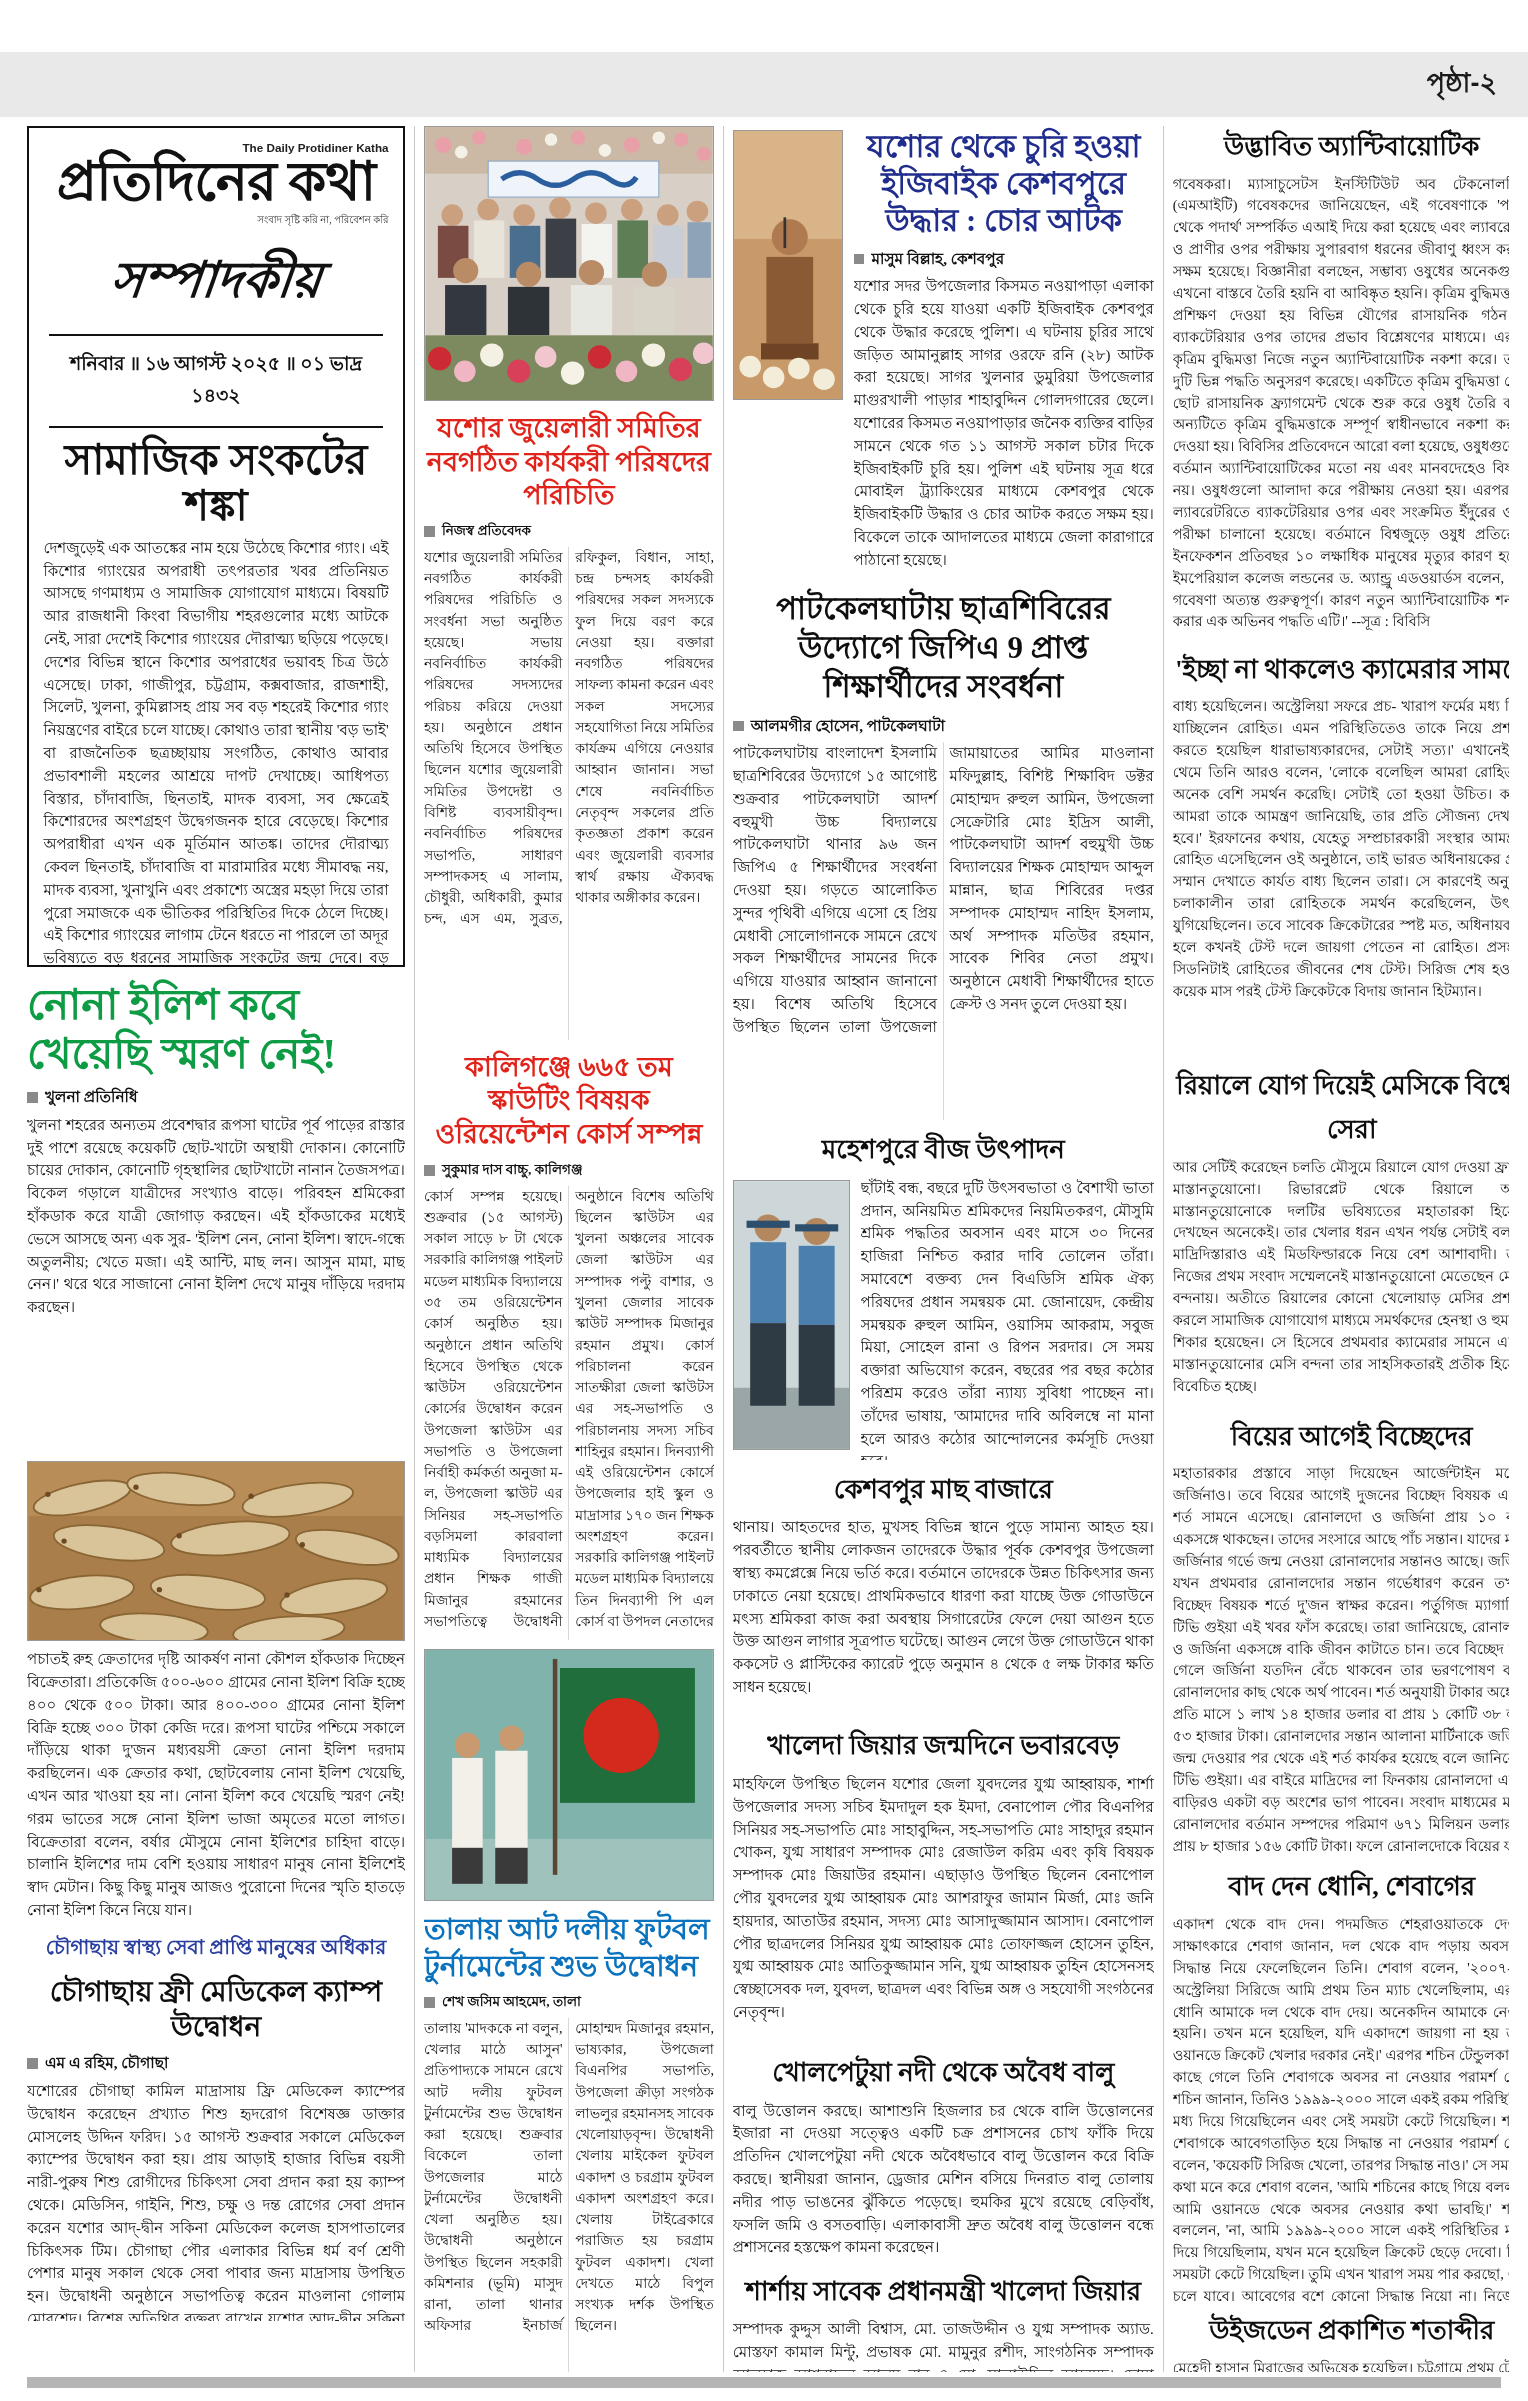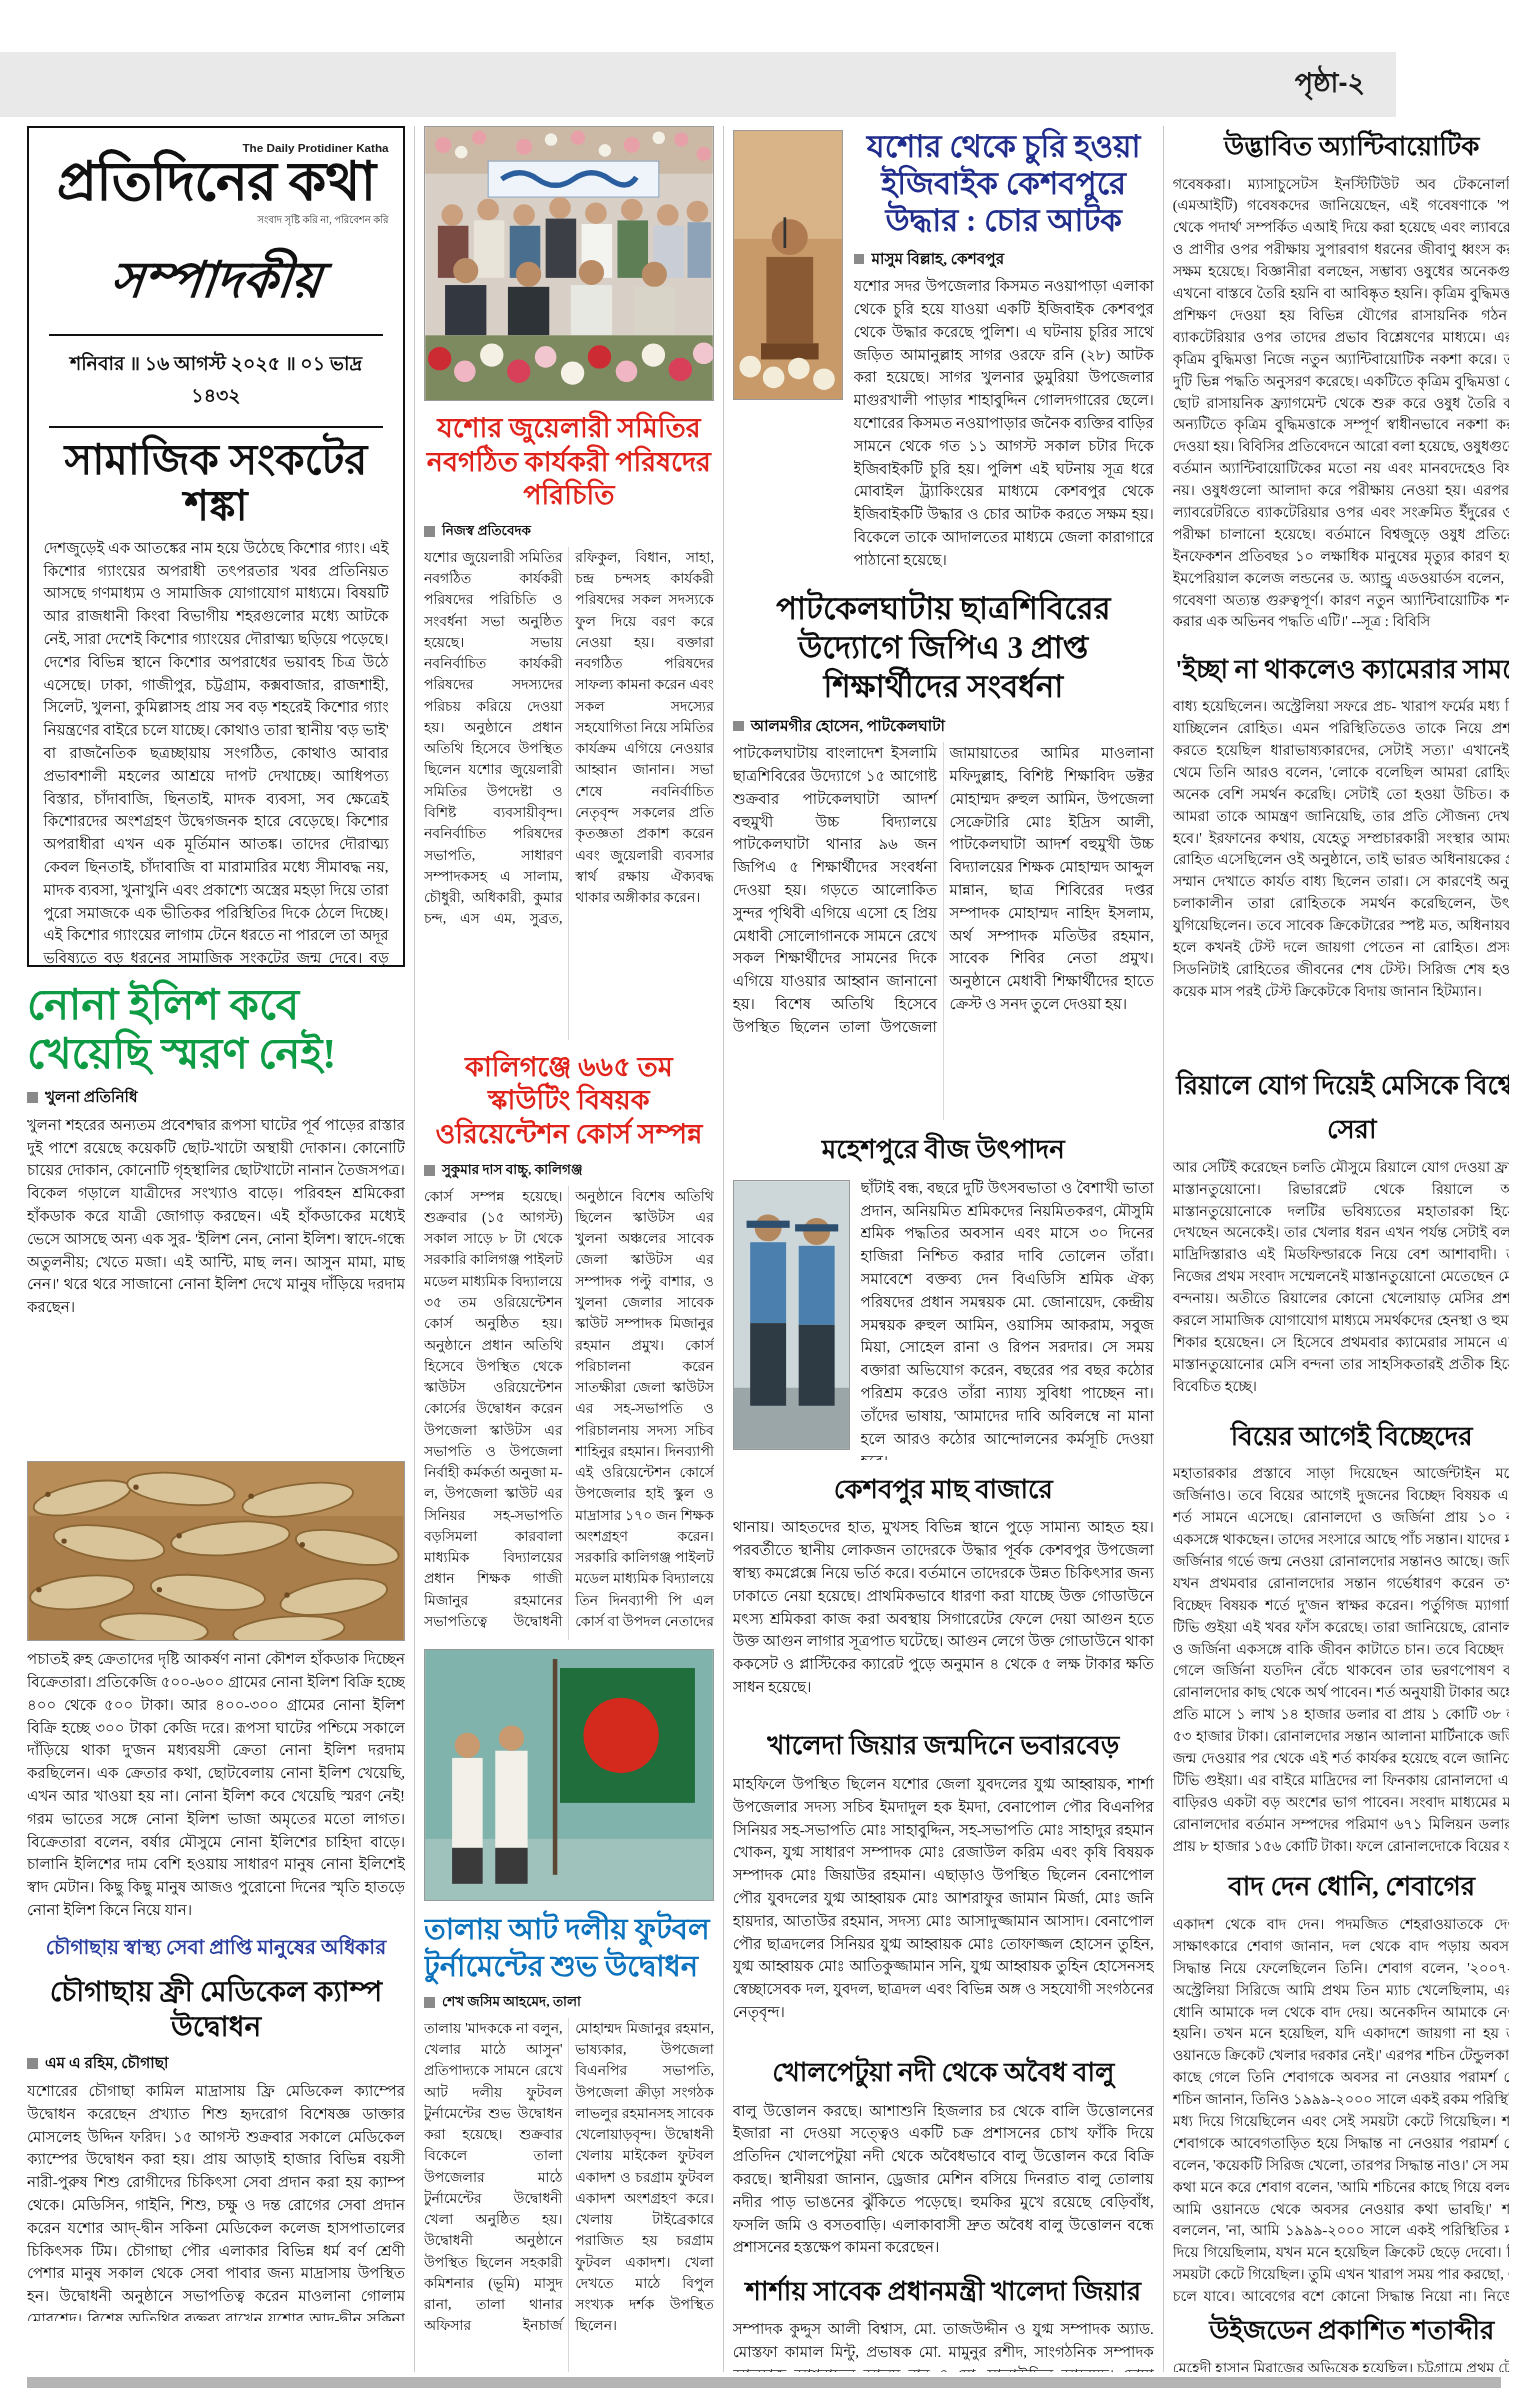--- a/index.html
+++ b/index.html
@@ -3,21 +3,21 @@
 <meta charset="utf-8">
 <style>
   * { margin:0; padding:0; box-sizing:border-box; }
   html,body { width:1528px; }
   body {
     height:2401px; background:#ffffff; color:#111;
     font-family:"Liberation Serif","DejaVu Serif",serif;
     overflow:hidden; position:relative;
   }
   .topstrip {
-    position:absolute; top:52px; left:0; width:1396px; height:65px;
+    position:absolute; top:52px; left:0; width:1528px; height:65px;
     background:#e9e9e9; display:flex; align-items:center; justify-content:flex-end;
     padding-right:31px;
   }
   .pagelabel { font-size:27px; font-weight:bold; color:#1a1a1a; font-family:"Liberation Sans",sans-serif; }
   .content {
     position:absolute; top:126px; left:27px; width:1482px; height:2246px;
     display:flex; gap:9px; overflow:hidden;
   }
   .vrule { width:0.9px; background:#c9c9c9; flex:0 0 0.9px; }
   .col { overflow:hidden; }
@@ -258,21 +258,21 @@
               <circle cx="100" cy="276" r="12"></circle>
             </g>
         </svg>
       </div>
       <div class="h-navy">যশোর থেকে চুরি হওয়া ইজিবাইক কেশবপুরে উদ্ধার : চোর আটক</div>
       <div class="byline">মাসুম বিল্লাহ, কেশবপুর</div>
       <div class="bodytxt clip" style="height:306px">যশোর সদর উপজেলার কিসমত নওয়াপাড়া এলাকা থেকে চুরি হয়ে যাওয়া একটি ইজিবাইক কেশবপুর থেকে উদ্ধার করেছে পুলিশ। এ ঘটনায় চুরির সাথে জড়িত আমানুল্লাহ সাগর ওরফে রনি (২৮) আটক করা হয়েছে। সাগর খুলনার ডুমুরিয়া উপজেলার মাগুরখালী পাড়ার শাহাবুদ্দিন গোলদগারের ছেলে। যশোরের কিসমত নওয়াপাড়ার জনৈক ব্যক্তির বাড়ির সামনে থেকে গত ১১ আগস্ট সকাল চটার দিকে ইজিবাইকটি চুরি হয়। পুলিশ এই ঘটনায় সূত্র ধরে মোবাইল ট্র্যাকিংয়ের মাধ্যমে কেশবপুর থেকে ইজিবাইকটি উদ্ধার ও চোর আটক করতে সক্ষম হয়। বিকেলে তাকে আদালতের মাধ্যমে জেলা কারাগারে পাঠানো হয়েছে।</div>
     </div>
 
     <div>
-      <div class="h-black-lg">পাটকেলঘাটায় ছাত্রশিবিরের উদ্যোগে জিপিএ 3 প্রাপ্ত শিক্ষার্থীদের সংবর্ধনা</div>
+      <div class="h-black-lg">পাটকেলঘাটায় ছাত্রশিবিরের উদ্যোগে জিপিএ 9 প্রাপ্ত শিক্ষার্থীদের সংবর্ধনা</div>
       <div class="byline">আলমগীর হোসেন, পাটকেলঘাটা</div>
       <div class="bodytxt twocol clip" style="height:378px">পাটকেলঘাটায় বাংলাদেশ ইসলামি ছাত্রশিবিরের উদ্যোগে ১৫ আগোষ্ট শুক্রবার পাটকেলঘাটা আদর্শ বহুমুখী উচ্চ বিদ্যালয়ে পাটকেলঘাটা থানার ৯৬ জন জিপিএ ৫ শিক্ষার্থীদের সংবর্ধনা দেওয়া হয়। গড়তে আলোকিত সুন্দর পৃথিবী এগিয়ে এসো হে প্রিয় মেধাবী সোলোগানকে সামনে রেখে সকল শিক্ষার্থীদের সামনের দিকে এগিয়ে যাওয়ার আহ্বান জানানো হয়। বিশেষ অতিথি হিসেবে উপস্থিত ছিলেন তালা উপজেলা জামায়াতের আমির মাওলানা মফিদুল্লাহ, বিশিষ্ট শিক্ষাবিদ ডক্টর মোহাম্মদ রুহুল আমিন, উপজেলা সেক্রেটারি মোঃ ইদ্রিস আলী, পাটকেলঘাটা আদর্শ বহুমুখী উচ্চ বিদ্যালয়ের শিক্ষক মোহাম্মদ আব্দুল মান্নান, ছাত্র শিবিরের দপ্তর সম্পাদক মোহাম্মদ নাহিদ ইসলাম, অর্থ সম্পাদক মতিউর রহমান, সাবেক শিবির নেতা প্রমুখ। অনুষ্ঠানে মেধাবী শিক্ষার্থীদের হাতে ক্রেস্ট ও সনদ তুলে দেওয়া হয়।</div>
     </div>
 
     <div style="overflow:hidden">
       <div class="h-black-md">মহেশপুরে বীজ উৎপাদন</div>
       <div class="ph-frame floatL" style="width:117px;height:270px">
         <svg class="photo" width="115" height="268" viewBox="0 0 128 298">
           <rect width="128" height="298" fill="#cdd6d8"></rect>
           <rect y="230" width="128" height="68" fill="#9aa6a8"></rect>

